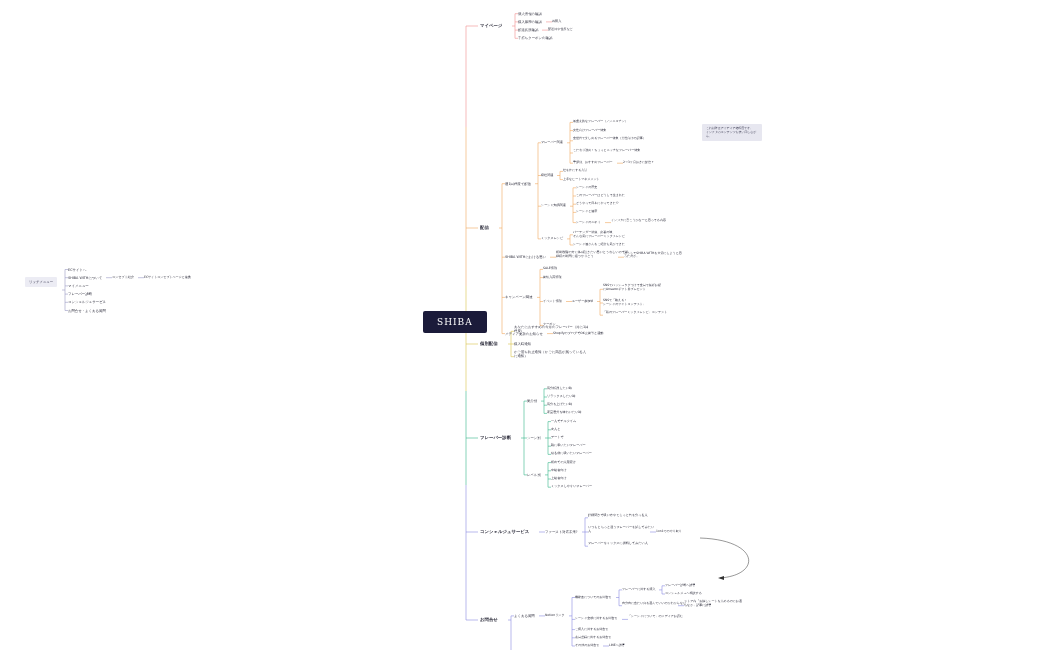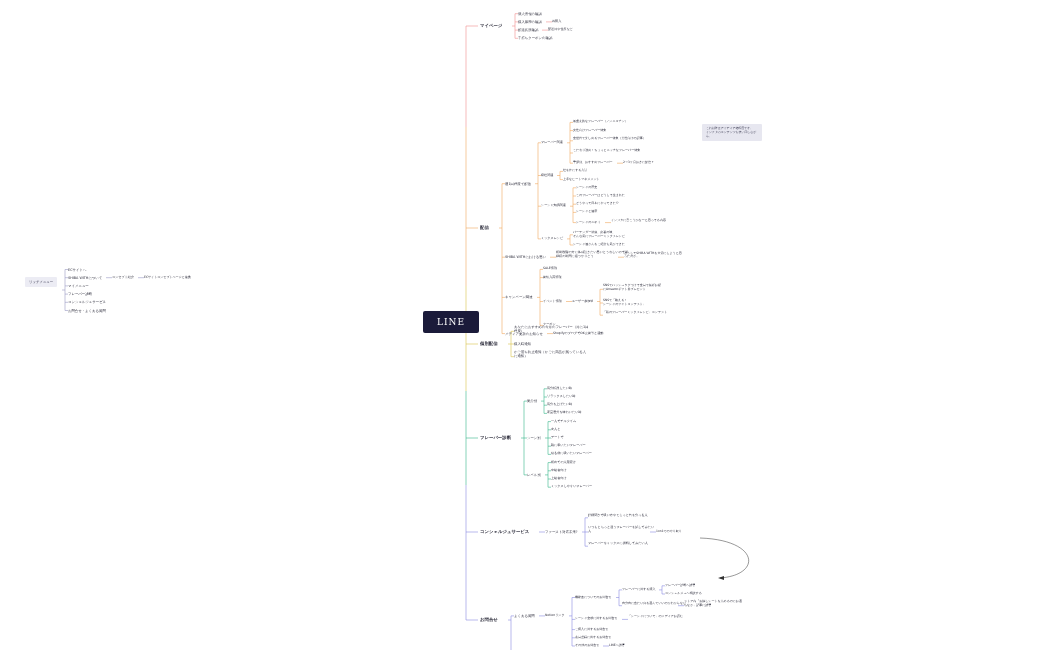--- a/index.html
+++ b/index.html
@@ -298,19 +298,19 @@
       <div class="node l2" style="left: 68px; top: 267.5px;">ECサイトへ</div>
       <div class="node l2" style="left: 68px; top: 275.7px;">SHIBA WITHについて</div>
       <div class="node l3" style="left: 112px; top: 275.7px;">コンセプト紹介</div>
       <div class="node l4" style="left: 144px; top: 275.7px;">ECサイトコンセプトページと連携</div>
       <div class="node l2" style="left: 68px; top: 283.9px;">マイメニュー</div>
       <div class="node l2" style="left: 68px; top: 292.1px;">フレーバー診断</div>
       <div class="node l2" style="left: 68px; top: 300.3px;">コンシェルジュサービス</div>
       <div class="node l2" style="left: 68px; top: 308.5px;">お問合せ・よくある質問</div>
     </div>
 
-  <div class="root" id="root-node" style="left:423px;top:311px;">LINE</div>
+  <div class="root" id="root-node" style="left:423px;top:311px;">SHIBA</div>
 
   <div class="richroot" id="richmenu-root" style="left:25px;top:277px;">リッチメニュー</div>
 
   <div class="note" id="note-box" style="left:702px;top:124px;width:52px;">これ以降はアイディア箱程度です。
 インスタのコンテンツも使い回しながら。</div>
 </div>
 
 </body></html>

